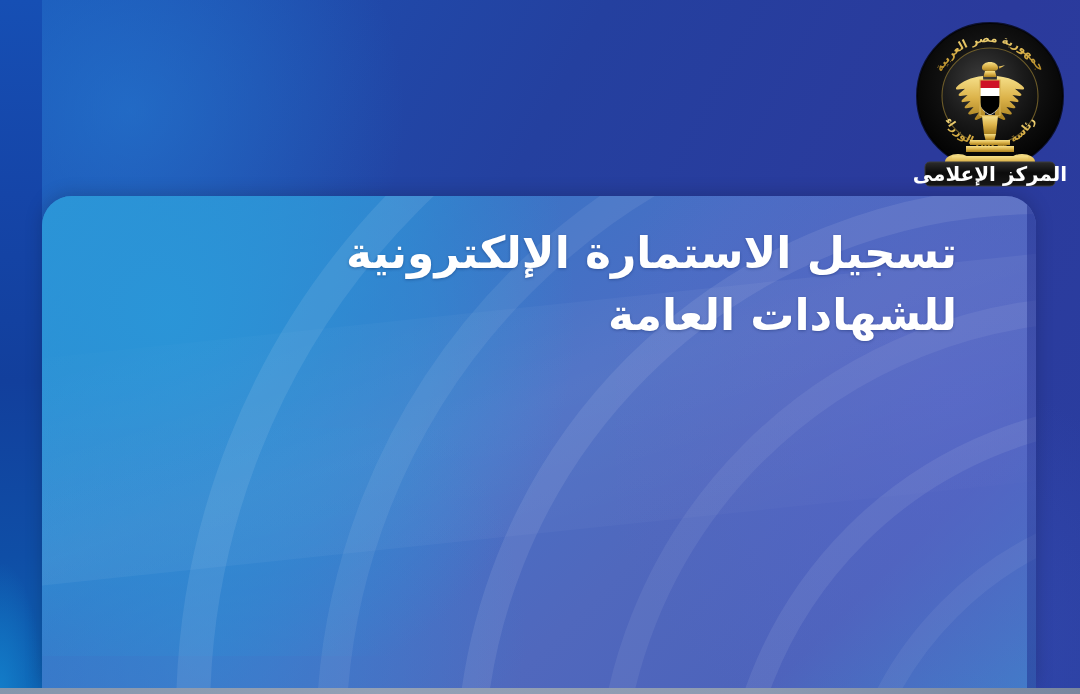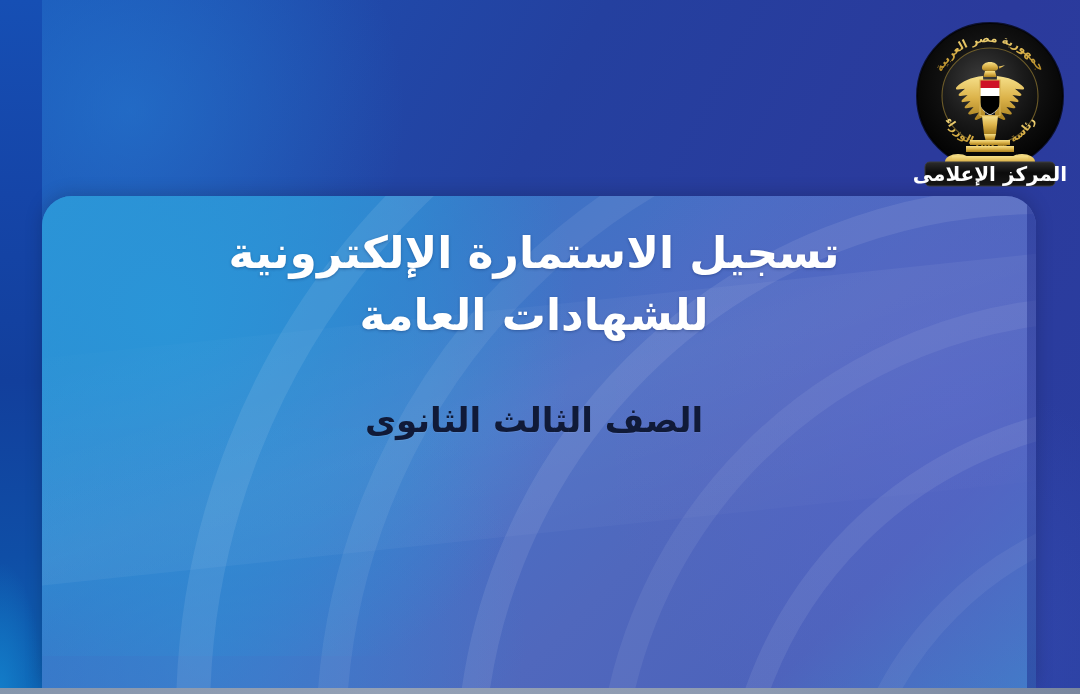--- a/index.html
+++ b/index.html
@@ -135,24 +135,24 @@
   .card-right-edge {
     position: absolute;
     right: 0; top: 0;
     width: 9px; height: 100%;
     background: linear-gradient(180deg, rgba(30,44,140,.55) 0%, rgba(30,44,140,.35) 60%, rgba(30,44,140,.5) 100%);
   }
 
   
   .content {
     position: absolute;
-    left: 8px; top: 0;
+    left: 17px; top: 0;
     width: 100%;
     padding: 26px 96px 0 70px;
-    text-align: center;
+    text-align: right;
     direction: rtl;
   }
 
   .title {
     color: #ffffff;
     font-size: 44px;
     font-weight: 700;
     line-height: 1.42;
     letter-spacing: 0;
     text-shadow: 0 1px 3px rgba(10,28,80,.35);
@@ -284,19 +284,18 @@
       <span class="ring r6"></span>
     </div>
 
     <div class="card-sheen"></div>
     <div class="card-right-edge"></div>
 
     <div class="content">
       <h1 class="title">تسجيل الاستمارة الإلكترونية للشهادات العامة</h1>
 
       <div class="subtitle-block">
-        <span class="subtitle-line">الصف الثالث الثانوى</span>
       </div>
     </div>
   </div>
 
   <div class="bottom-line"></div>
 </div>
 
 </body></html>

